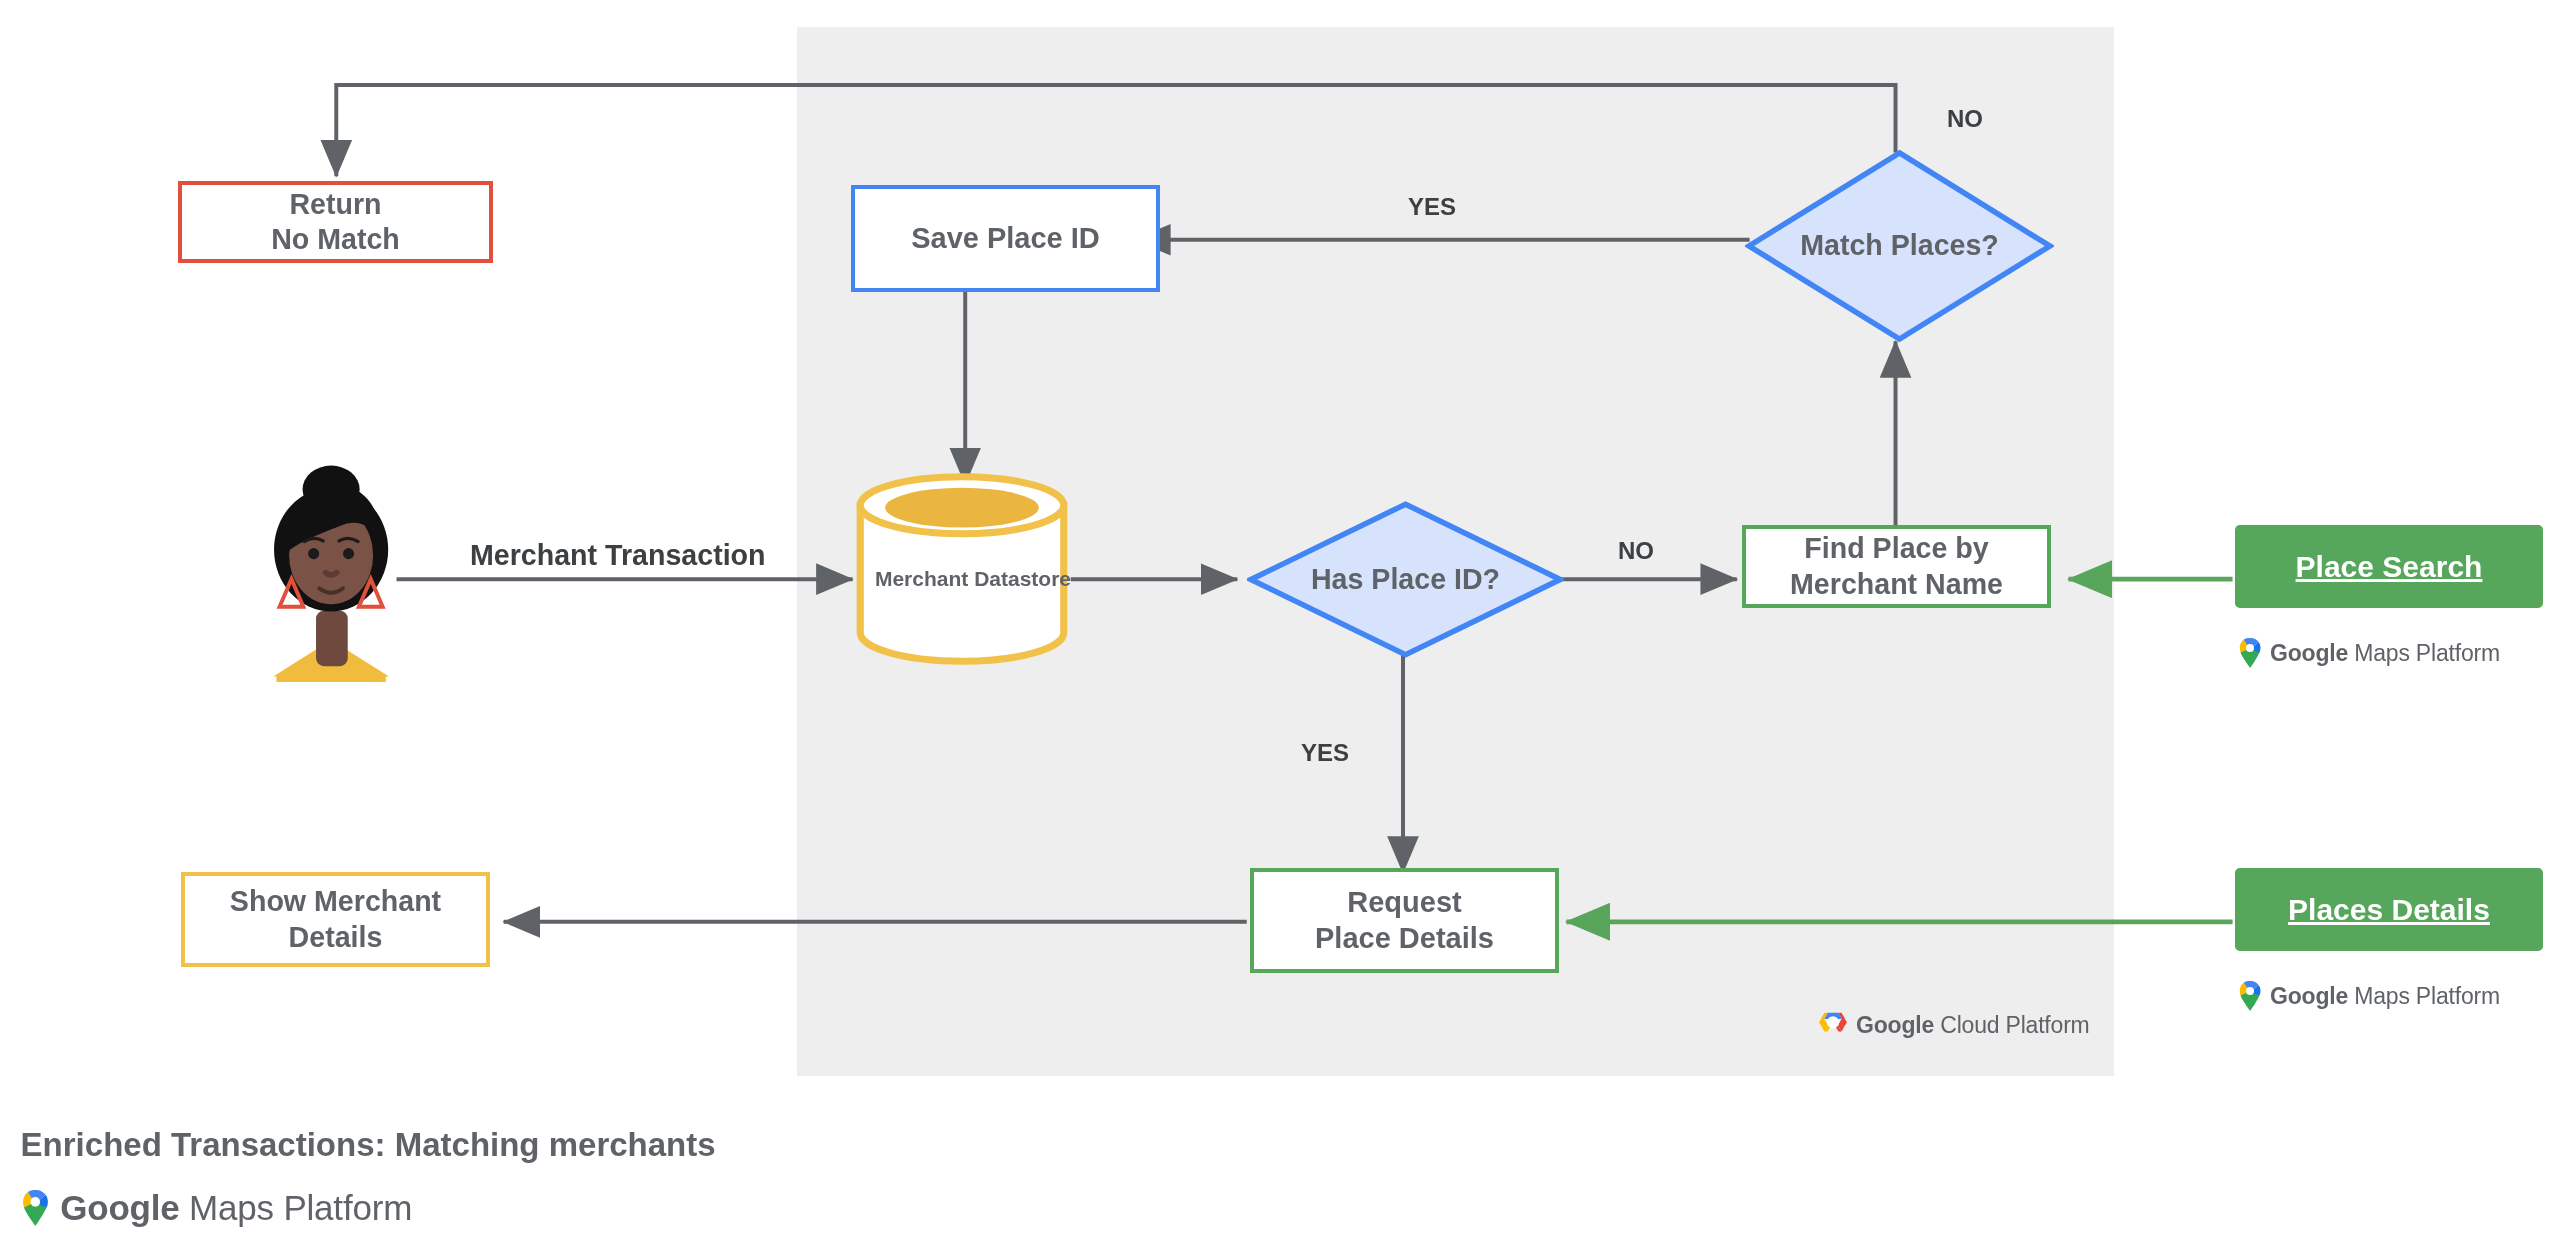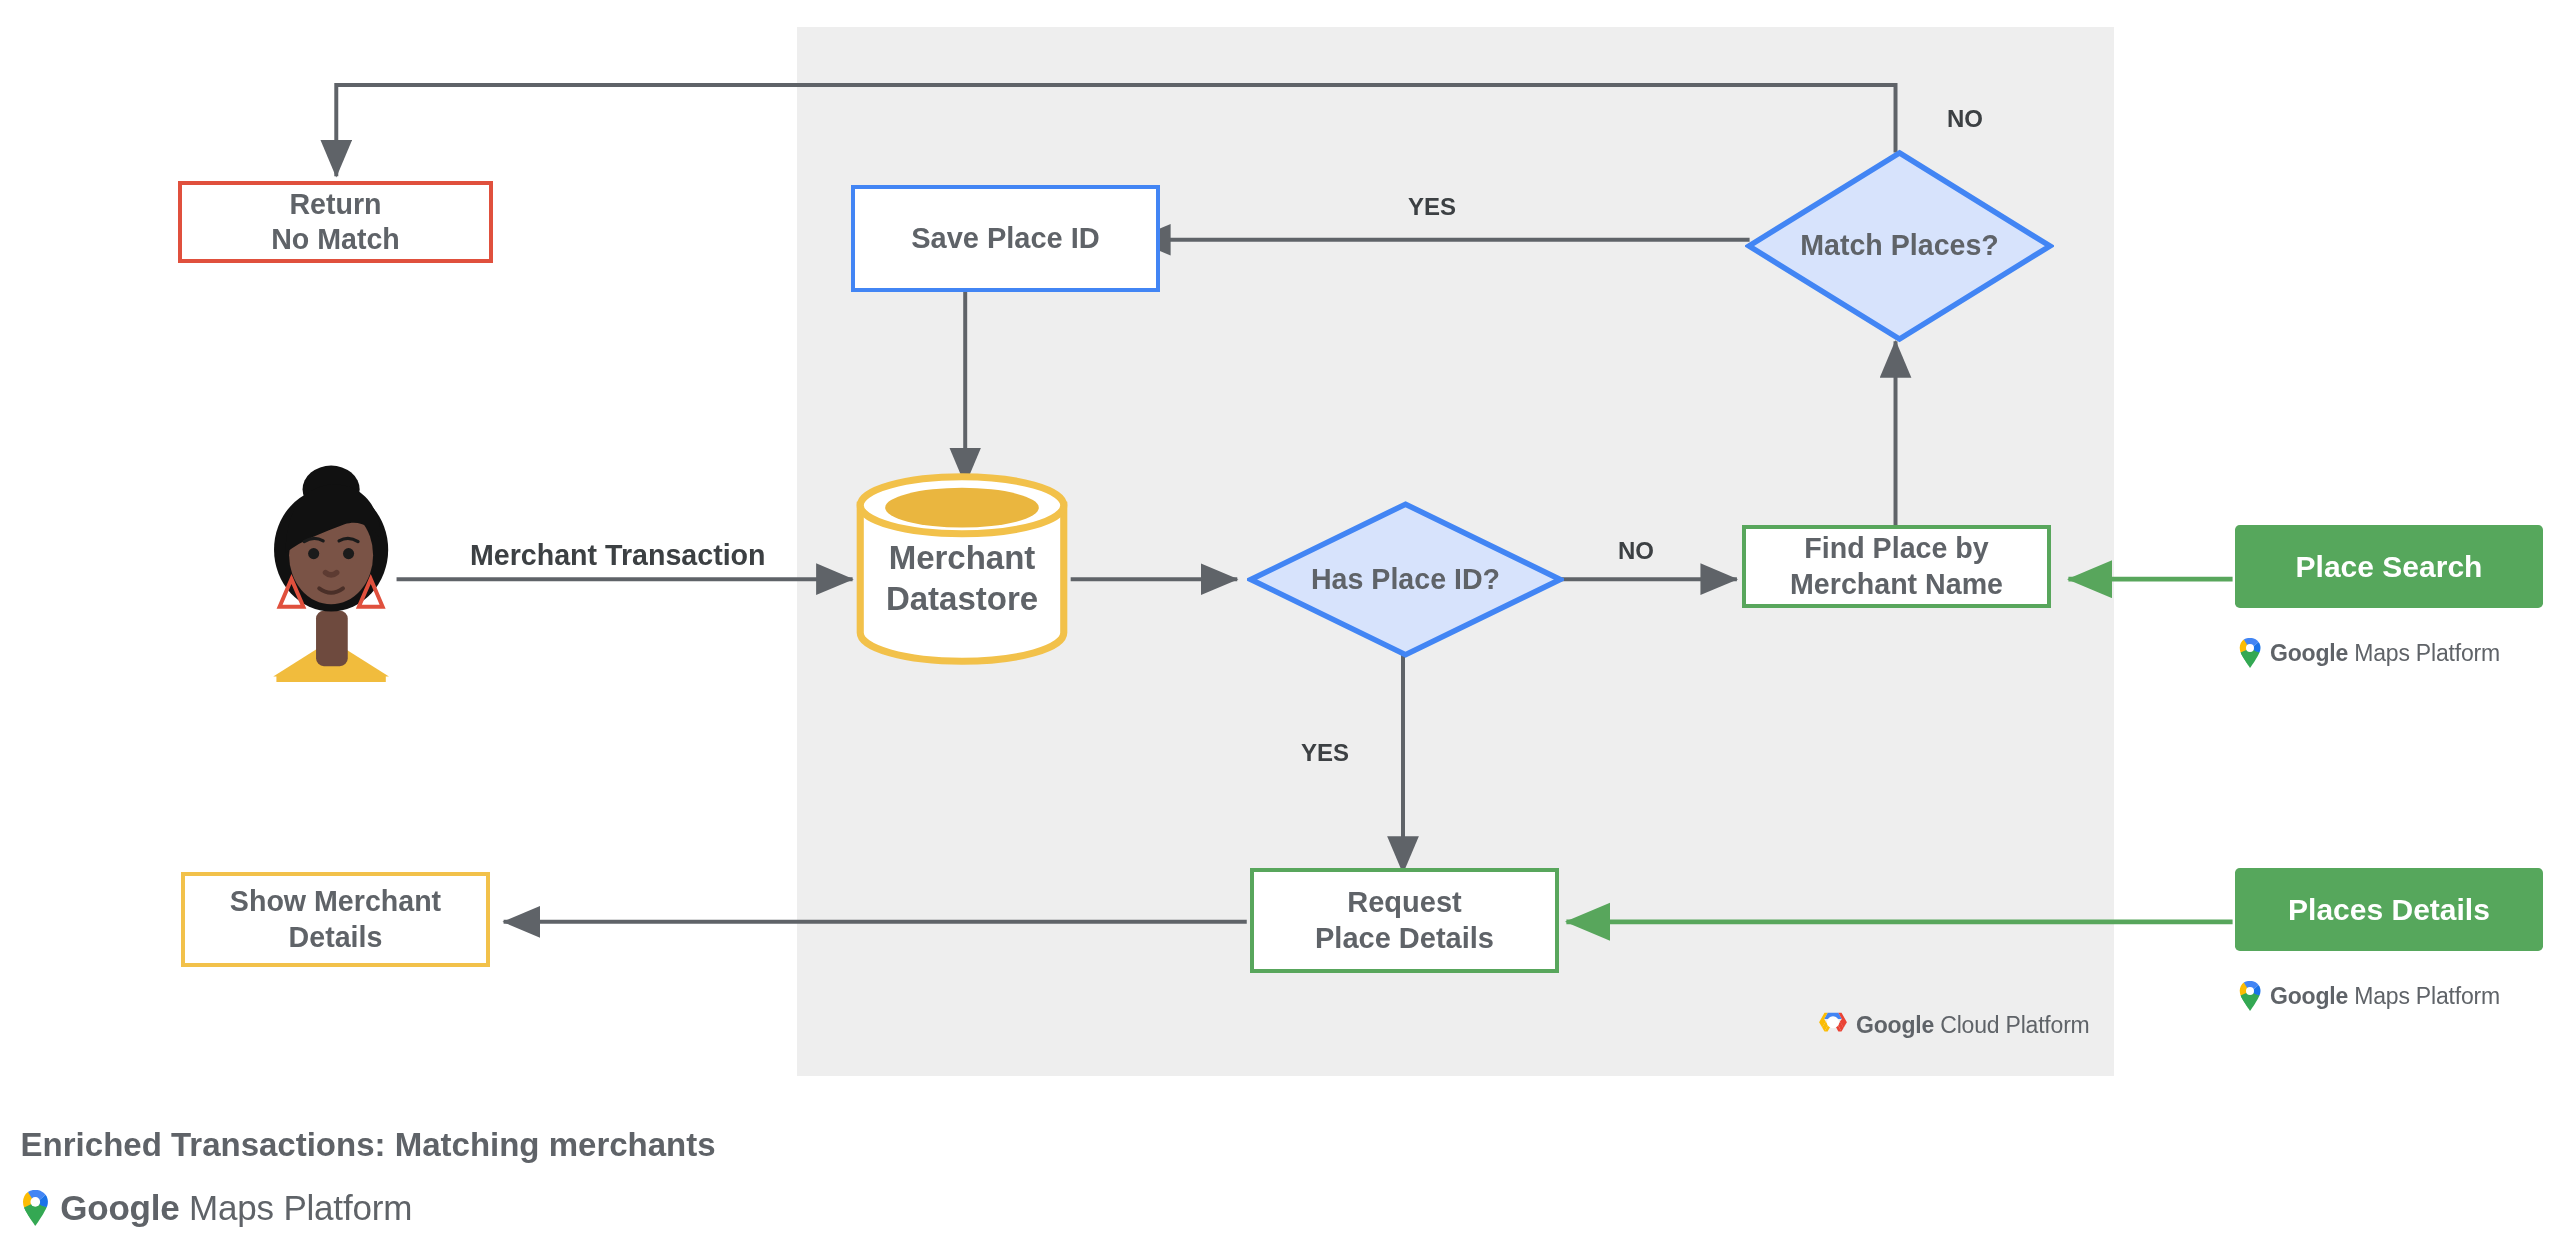--- a/index.html
+++ b/index.html
@@ -53,20 +53,21 @@
   .api-chip {
     box-sizing: border-box;
     display: flex;
     align-items: center;
     justify-content: center;
     background: #56a75c;
     color: #ffffff;
     font-weight: bold;
     font-size: 30px;
     border-radius: 4.8px;
+    text-decoration: underline;
   }
 
   
   .diamond-wrap { }
   .diamond-wrap svg { display: block; }
   .diamond-text {
     position: absolute;
     inset: 0;
     display: flex;
     align-items: center;
@@ -219,21 +220,21 @@
   </div>
 
   <div class="abs flow-label" style="left:470px; top:539px;">Merchant Transaction</div>
 
   <div class="abs" style="left:853px; top:472px; width:218px; height:194px;">
     <svg width="218" height="194" viewBox="0 0 275 245">
       <path d="M9,42 L9,203 A128.5,36 0 0 0 266,203 L266,42 z" fill="#ffffff" stroke="#f2c14a" stroke-width="9"></path>
       <ellipse cx="137.5" cy="42" rx="128.5" ry="36" fill="#ffffff" stroke="#f2c14a" stroke-width="9"></ellipse>
       <ellipse cx="137.5" cy="45" rx="97" ry="25" fill="#eab63f"></ellipse>
     </svg>
-    <div class="abs" style="inset:0; display:flex; align-items:center; justify-content:flex-start; text-align:center; font-weight:bold; color:#5f6368; font-size:33px; line-height:1.24; padding-top:20.6px;">
+    <div class="abs" style="inset:0; display:flex; align-items:center; justify-content:flex-end; text-align:center; font-weight:bold; color:#5f6368; font-size:21px; line-height:1.24; padding-top:20.6px;">
       <div>
         <span class="lbl">Merchant</span>
         <span class="lbl">Datastore</span>
       </div>
     </div>
   </div>
 
   <div class="abs diamond-wrap" style="left:1247px; top:500px; width:317px; height:159px;">
     <svg width="317" height="159" viewBox="0 0 400 200">
       <polygon points="200,5 395,100 200,195 5,100" fill="#d7e3fc" stroke="#4285f4" stroke-width="7"></polygon>

